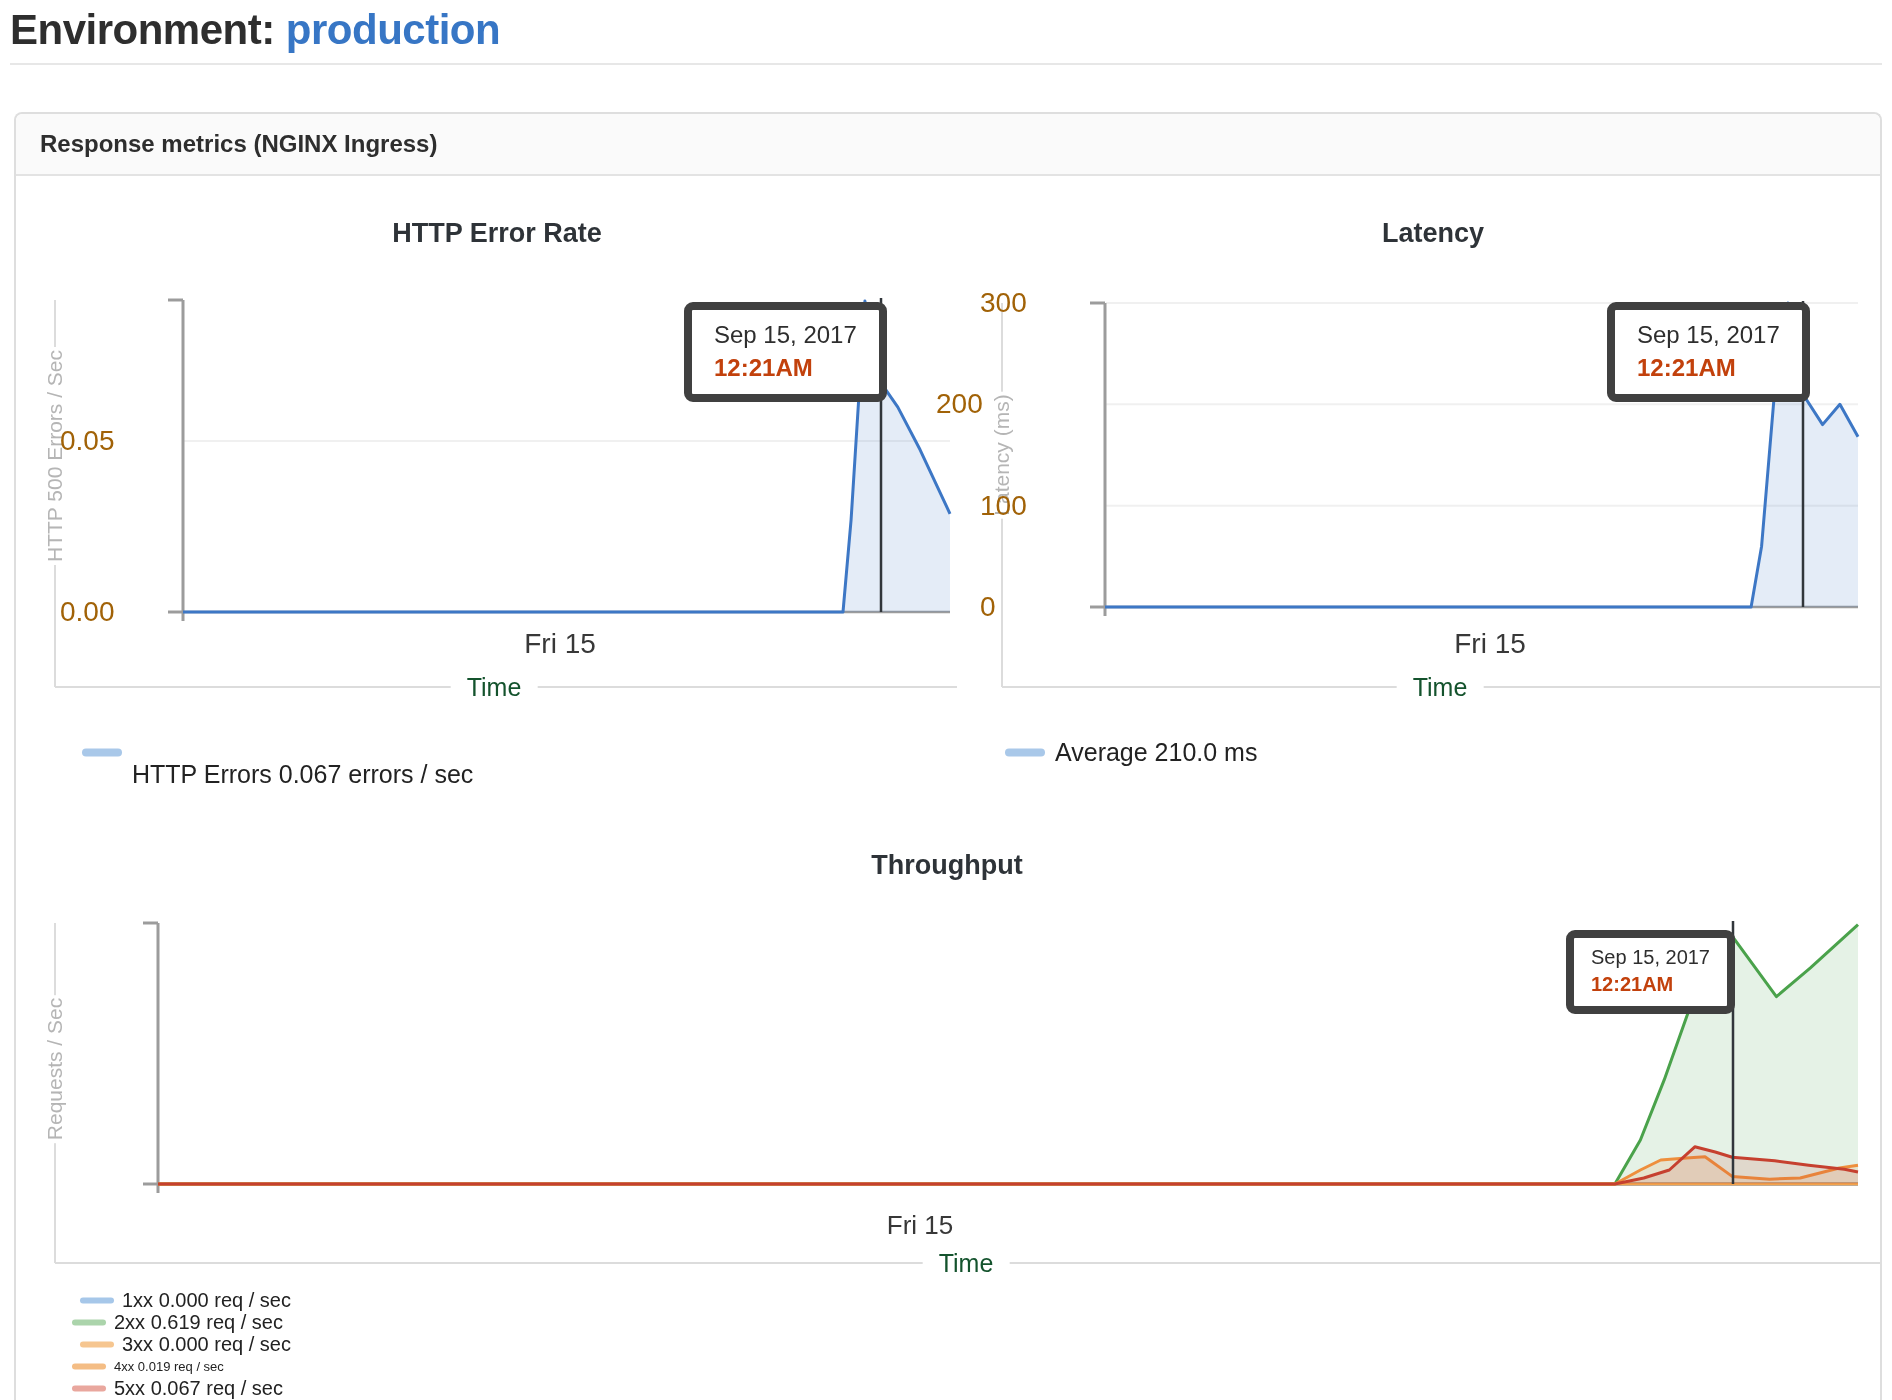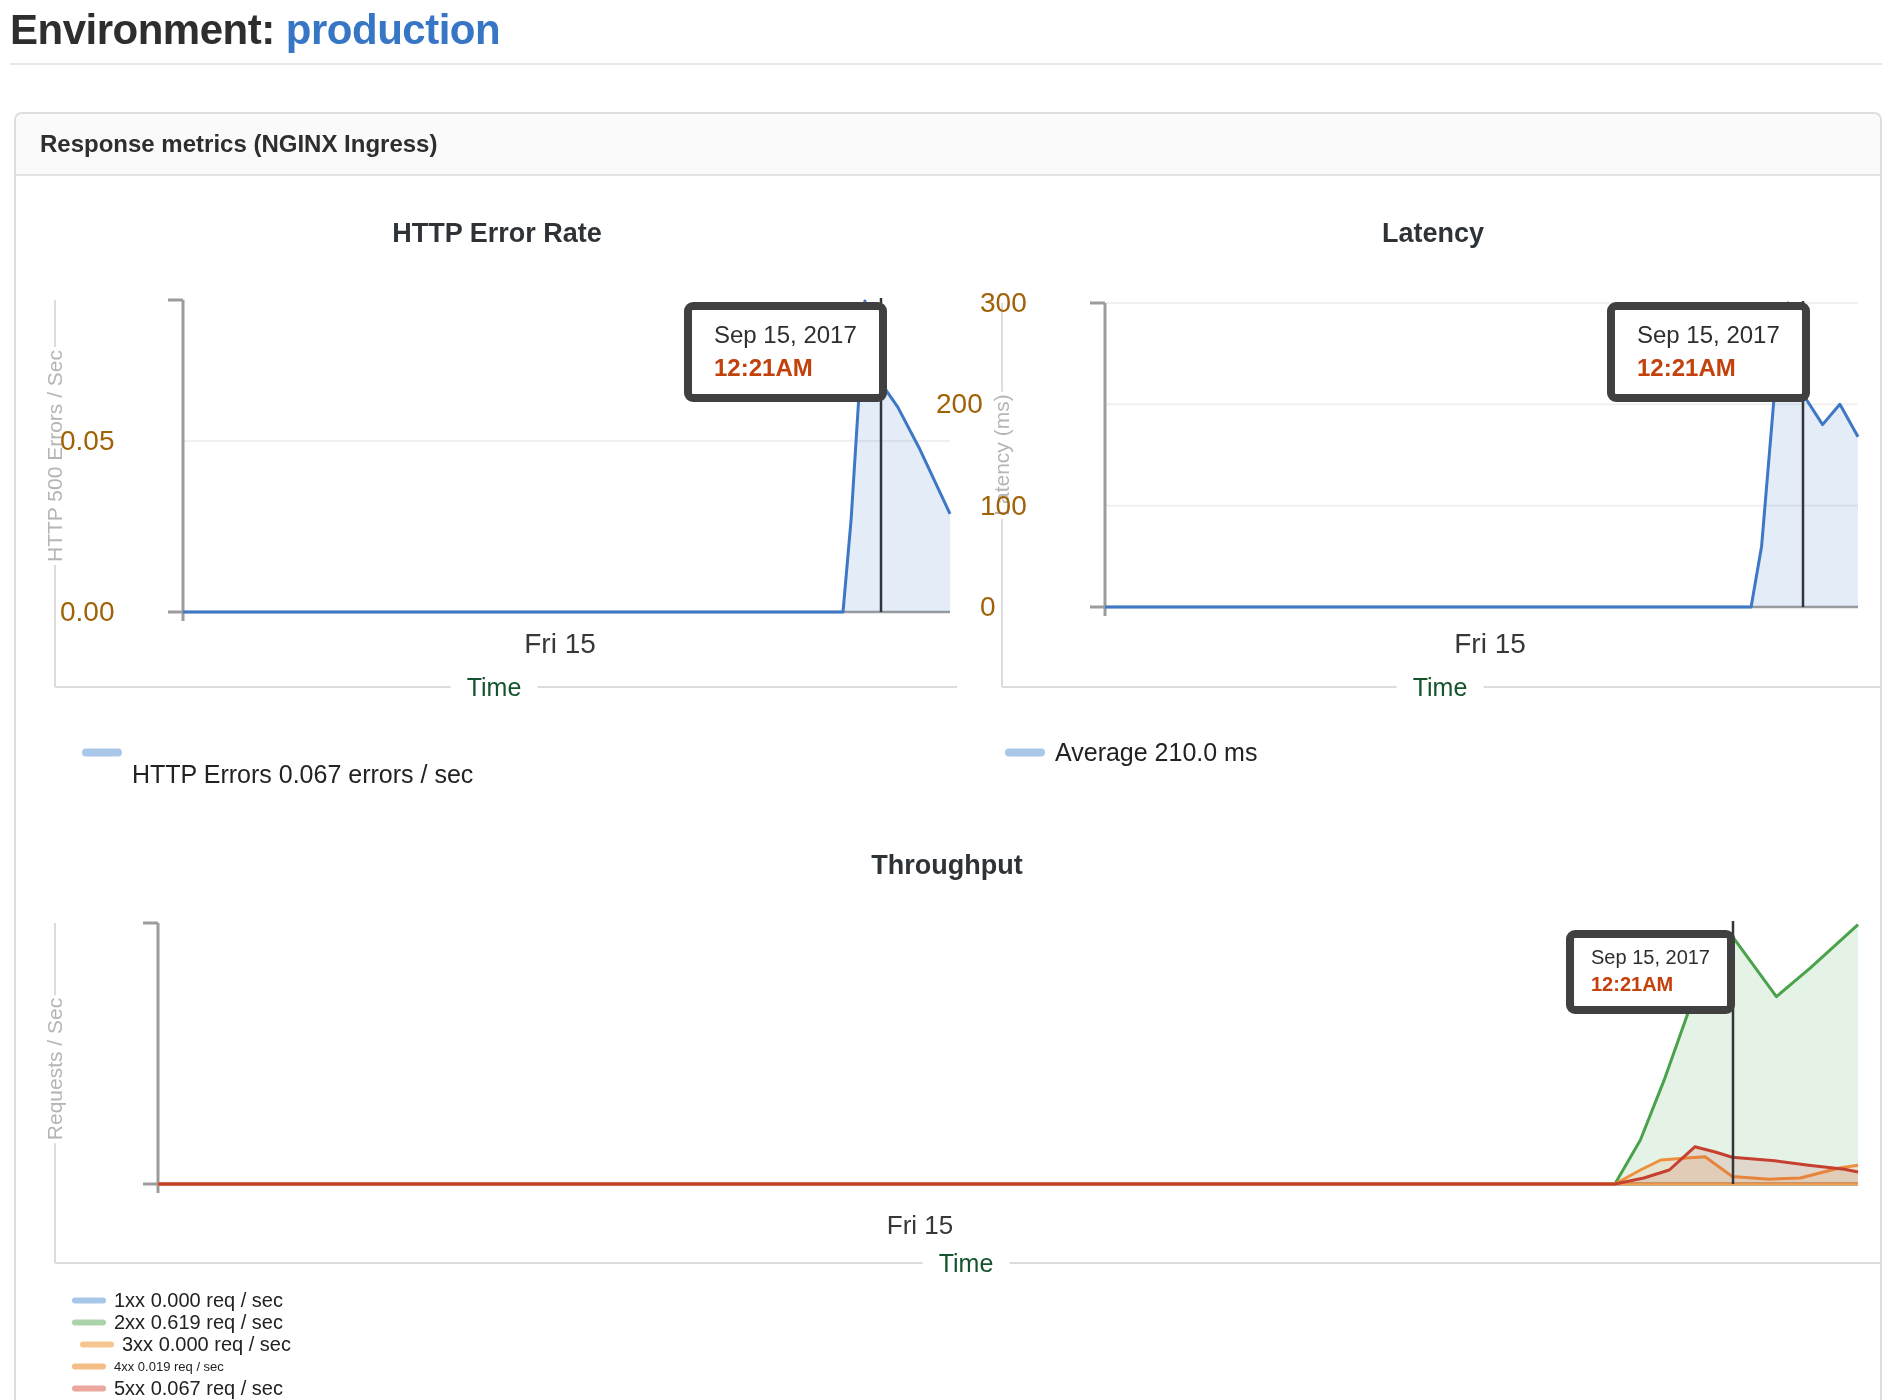--- a/index.html
+++ b/index.html
@@ -123,21 +123,21 @@
         <span class="ltext" style="font-size: 25px;">Average 210.0 ms</span>
       </div>
       <div class="abs chart-title" style="left: 947px; top: 850px;">Throughput</div>
       <div class="abs ylabel" style="left: 55px; top: 1069px;">Requests / Sec</div>
       <div class="abs time-label" style="left: 966px; top: 1263px;">Time</div>
       <div class="abs xtick" style="left: 920px; top: 1210px; font-size: 26px;">Fri 15</div>
       <div class="abs tooltip small" style="left: 1566px; top: 930px;">
         <div class="t-date">Sep 15, 2017</div>
         <div class="t-time">12:21AM</div>
       </div>
-      <div class="abs legend-row" style="left: 72px; top: 1300px; justify-content: flex-end;">
+      <div class="abs legend-row" style="left: 80px; top: 1300px; justify-content: flex-end;">
         <span class="swatch" style="width: 34px; height: 6px; background: rgb(166, 199, 233); margin-right: 8px;"></span>
         <span class="ltext" style="font-size: 20px;">1xx 0.000 req / sec</span>
       </div>
       <div class="abs legend-row" style="left: 72px; top: 1322px;">
         <span class="swatch" style="width: 34px; height: 6px; background: rgb(171, 212, 171); margin-right: 8px;"></span>
         <span class="ltext" style="font-size: 20px;">2xx 0.619 req / sec</span>
       </div>
       <div class="abs legend-row" style="left: 80px; top: 1344px;">
         <span class="swatch" style="width: 34px; height: 6px; background: rgb(246, 198, 144); margin-right: 8px;"></span>
         <span class="ltext" style="font-size: 20px;">3xx 0.000 req / sec</span>

